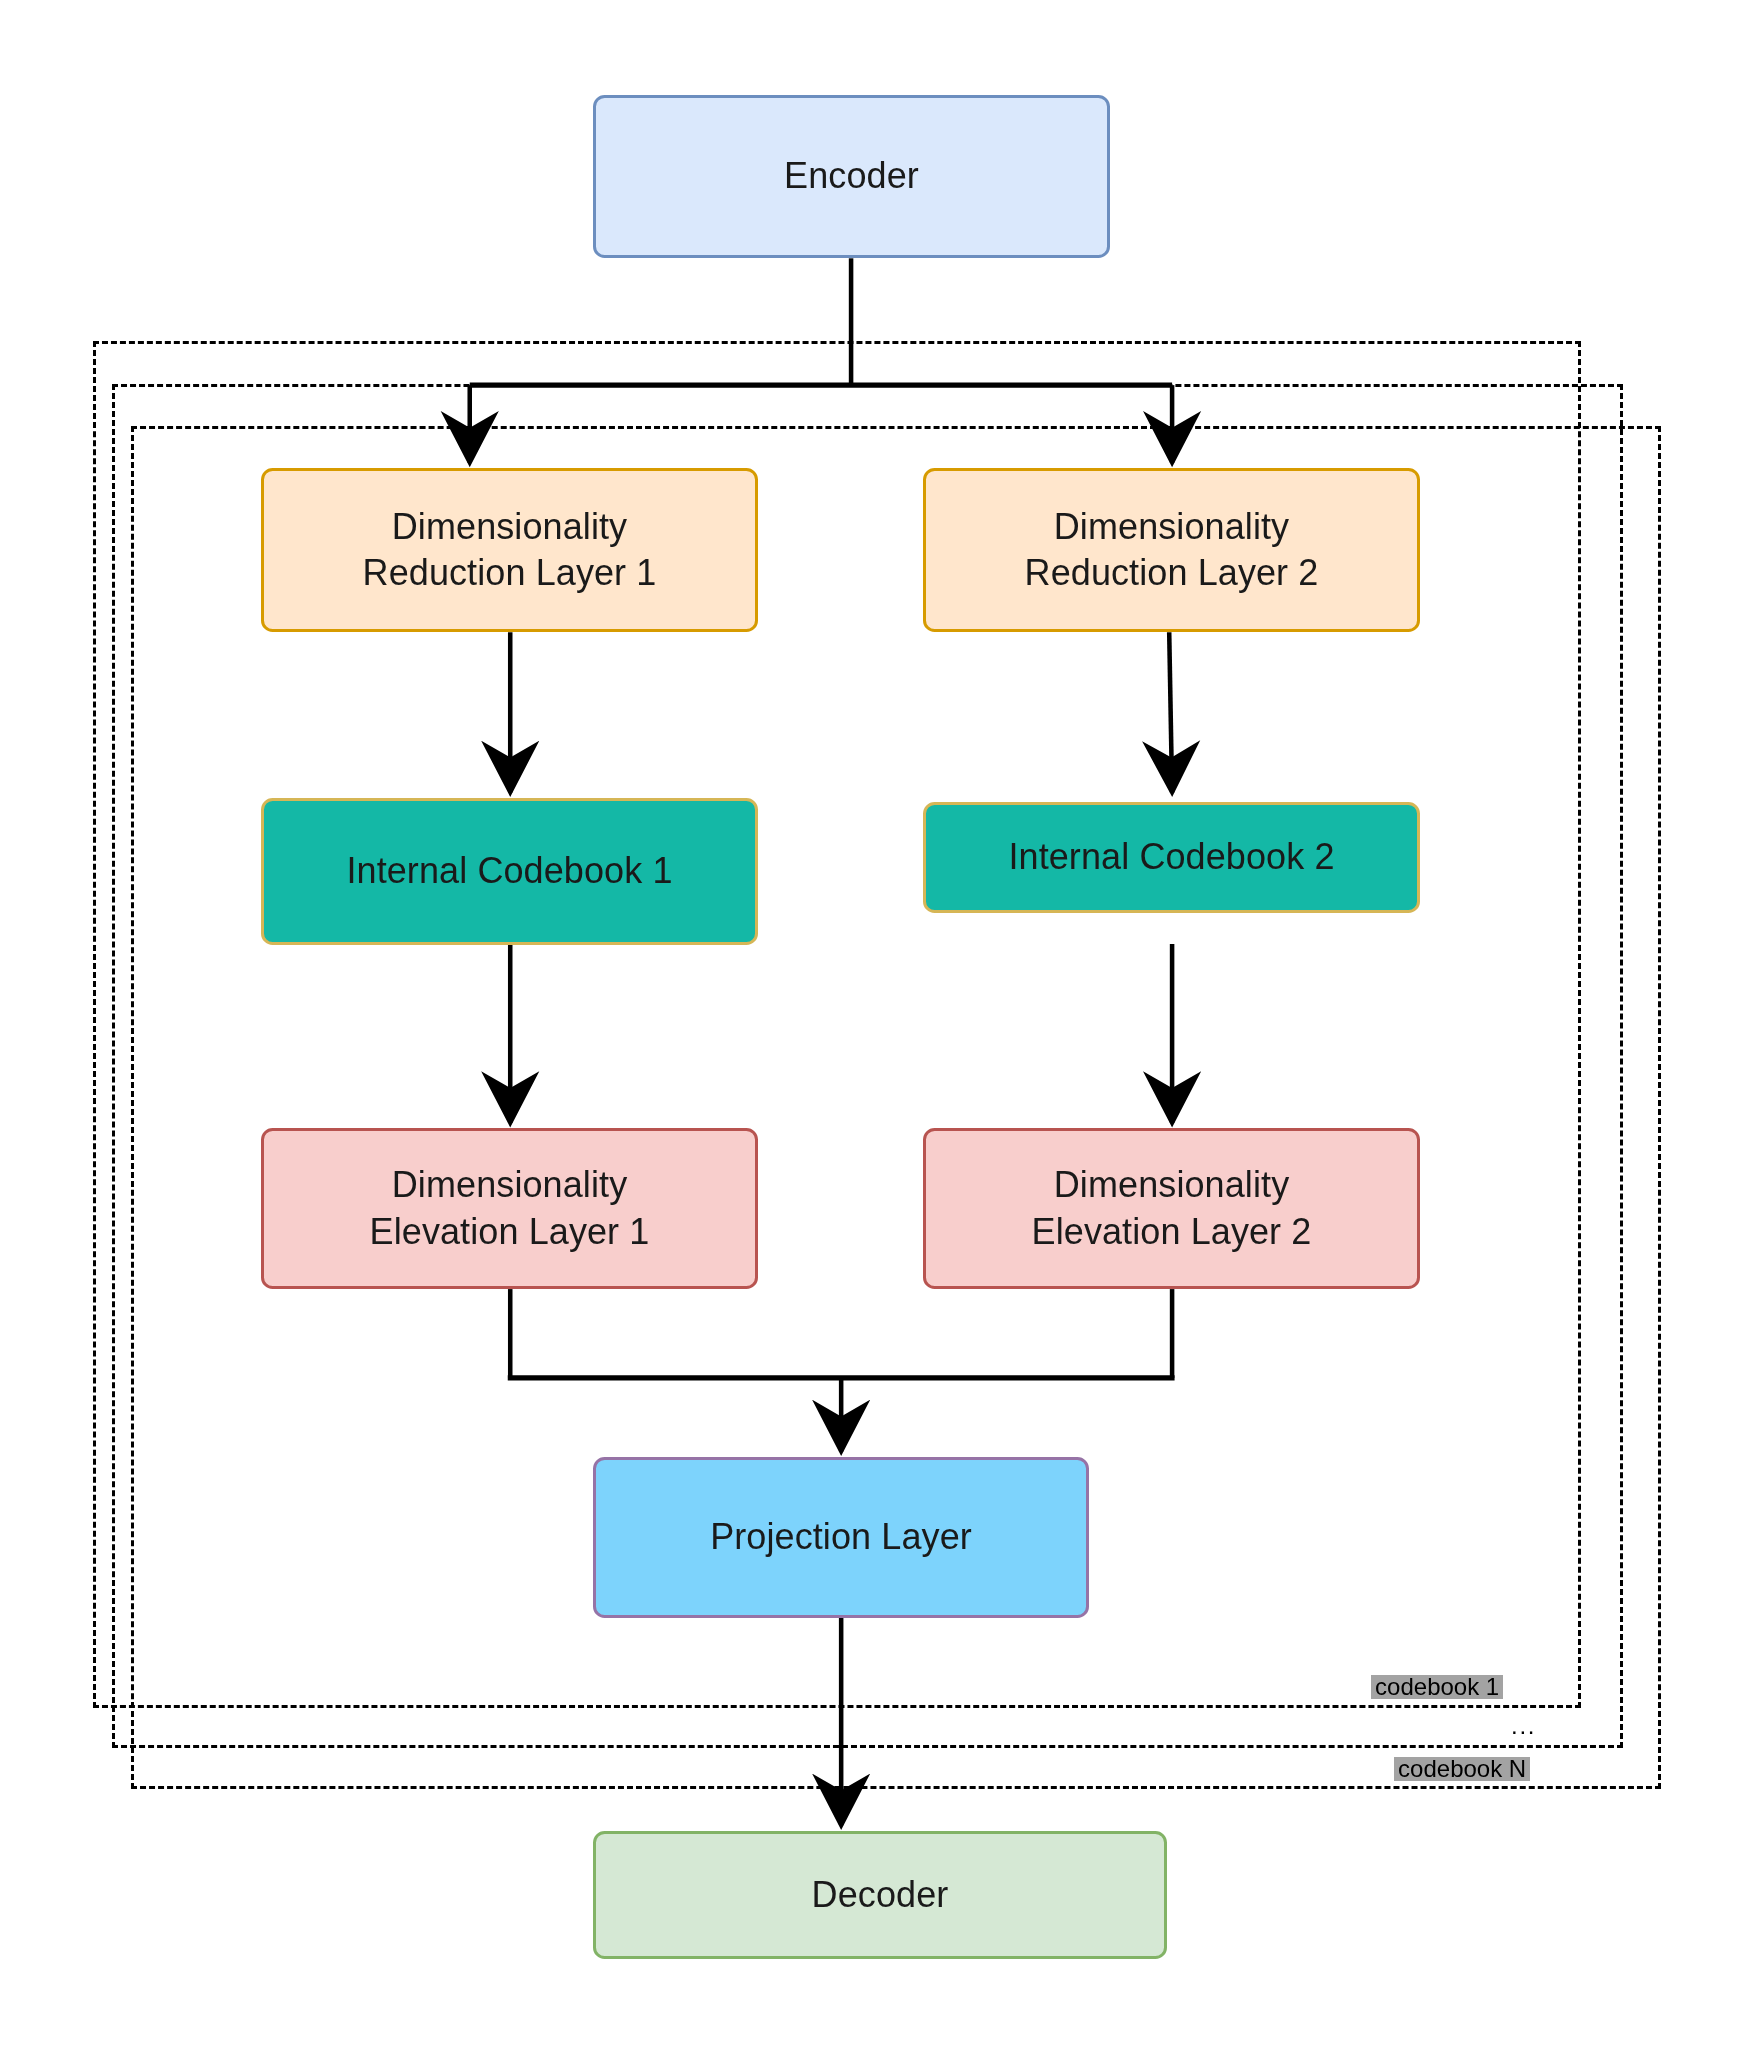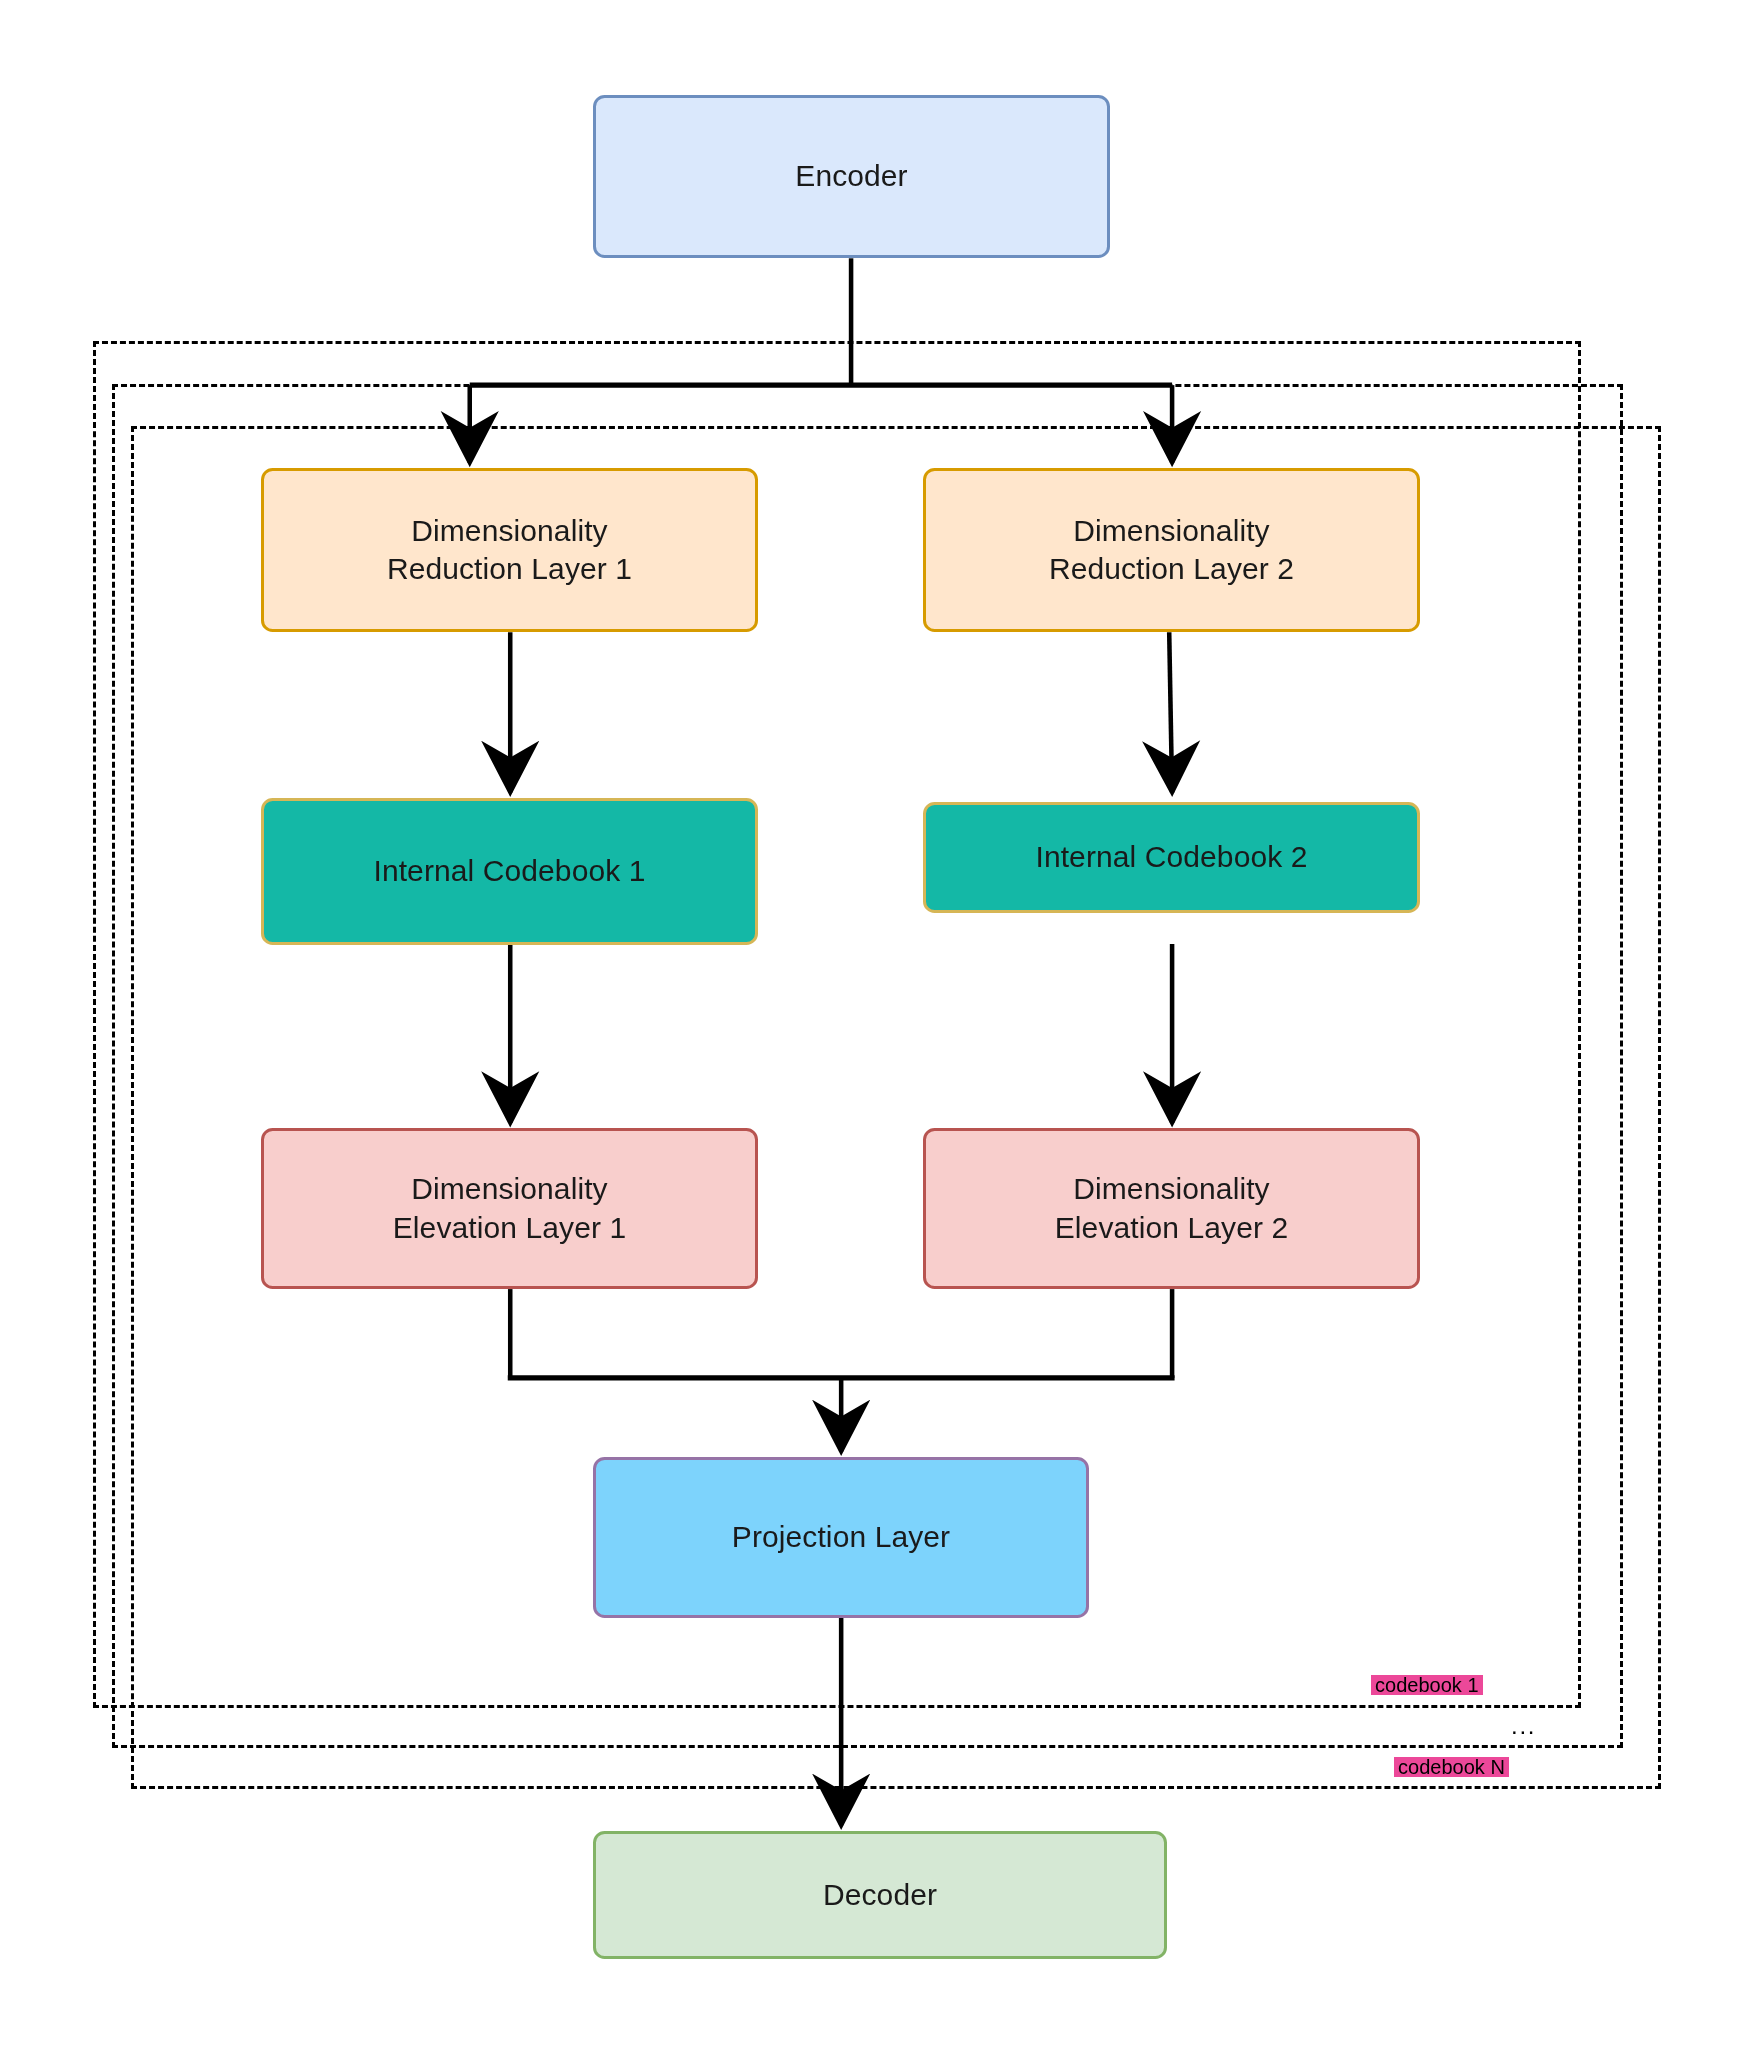--- a/index.html
+++ b/index.html
@@ -39,41 +39,41 @@
     position: absolute;
     box-sizing: border-box;
     display: flex;
     align-items: center;
     justify-content: center;
     text-align: center;
     border-radius: 11.6px;
     border-style: solid;
     border-width: 3.7px;
     color: #1a1a1a;
-    font-size: 30px;
+    font-size: 36px;
     line-height: 1.28;
     letter-spacing: 0.1px;
     white-space: pre-line;
     padding: 0 8px;
   }
   .node-encoder   { background: #dae8fc; border-color: #6c8ebf; }
   .node-reduce    { background: #ffe6cc; border-color: #d79b00; }
   .node-codebook  { background: #14b8a6; border-color: #d6b656; }
   .node-elevate   { background: #f8cecc; border-color: #b85450; }
   .node-projection{ background: #7dd3fc; border-color: #9673a6; }
   .node-decoder   { background: #d5e8d4; border-color: #82b366; }
 
   
   .cb-label {
     position: absolute;
     color: #000000;
-    font-size: 20px;
+    font-size: 24px;
     line-height: 1;
     white-space: nowrap;
-    background: #ec4899;
+    background: #a3a3a3;
     padding: 0 4.1px;
   }
   .cb-ellipsis {
     position: absolute;
     color: #000000;
     font-size: 24px;
     line-height: 1;
     white-space: nowrap;
     background: #ffffff;
     padding: 0 4.1px;

